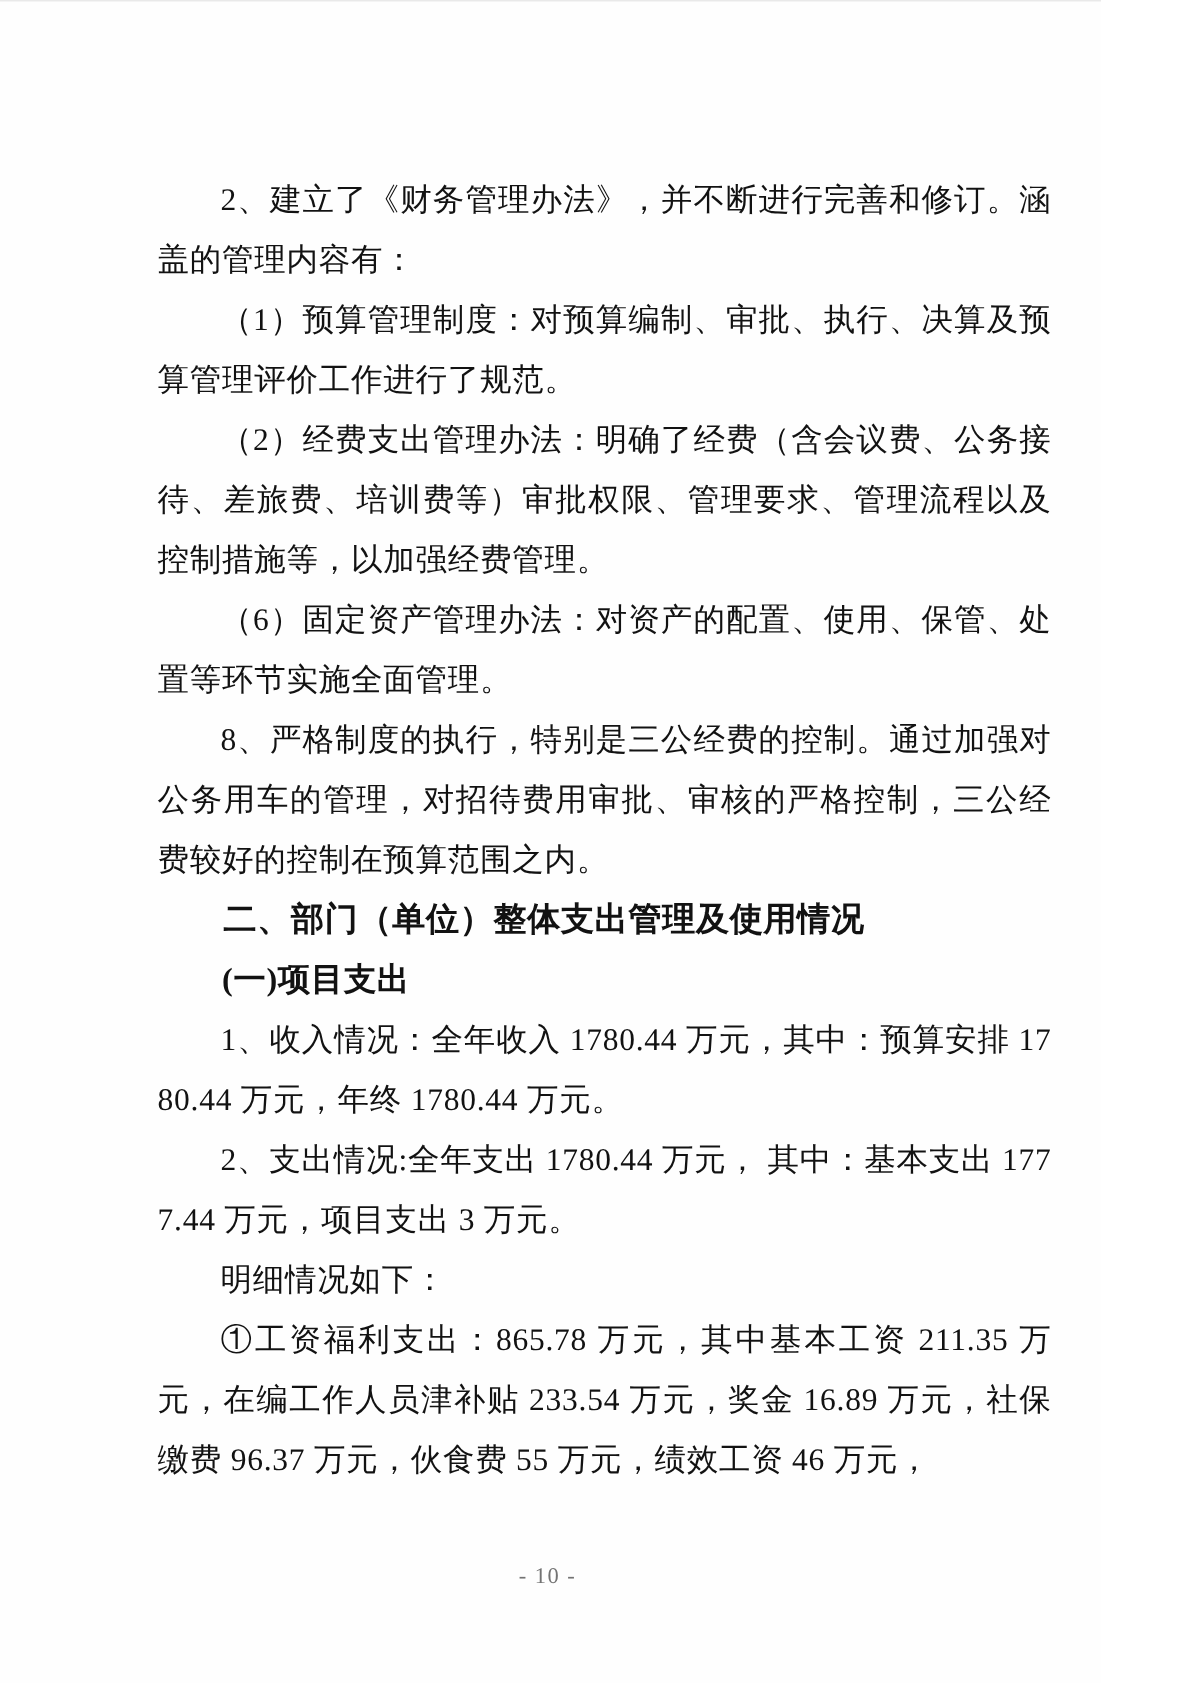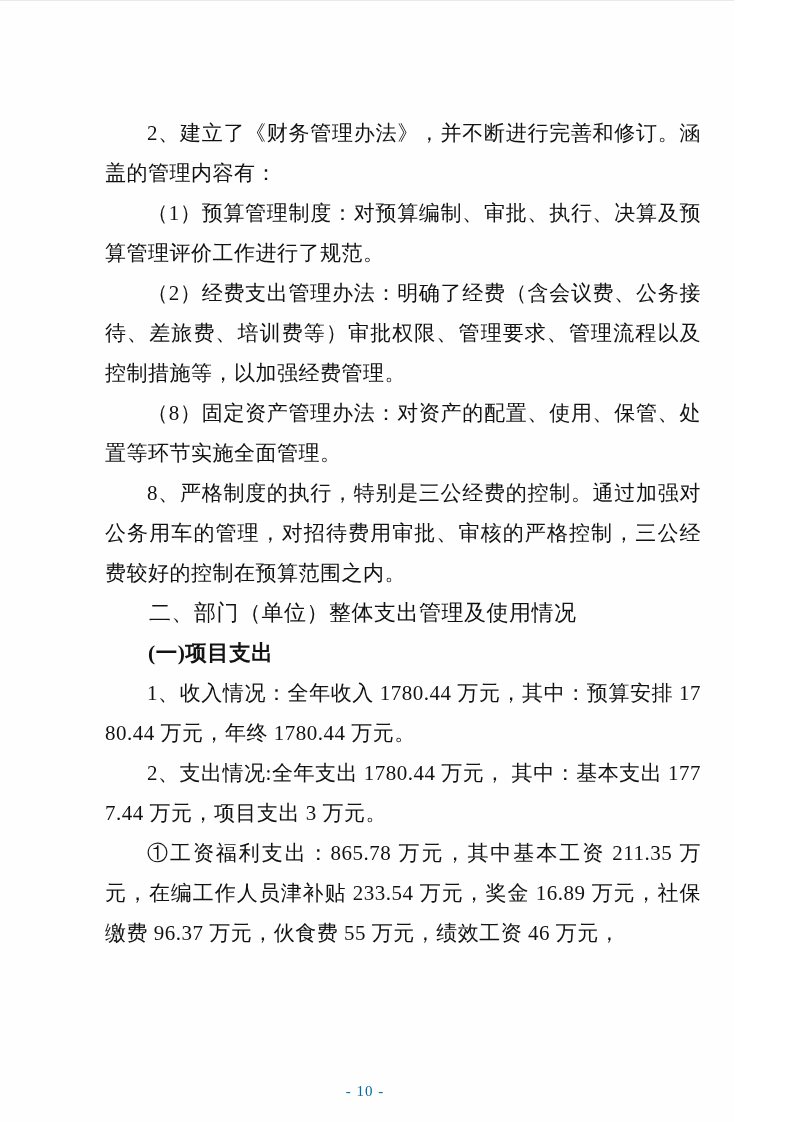--- a/index.html
+++ b/index.html
@@ -31,21 +31,21 @@
     text-align: justify;
     text-justify: inter-ideograph;
     text-indent: 2em;
     letter-spacing: 0.5px;
     word-break: break-all;
   }
   p.heading-hei {
     margin: 0;
     font-size: 22px;
     line-height: 40px;
-    font-weight: normal;
+    font-weight: bold;
     font-family: "Liberation Sans", "DejaVu Sans", sans-serif;
     text-indent: 2em;
     letter-spacing: 0.5px;
   }
   p.heading-kai {
     margin: 0;
     font-size: 21.5px;
     line-height: 40px;
     font-weight: bold;
     text-indent: 2em;
@@ -56,47 +56,47 @@
   }
   .footer {
     position: absolute;
     left: 0;
     right: 4px;
     top: 1041px;
     text-align: center;
     font-size: 15px;
     line-height: 18px;
     letter-spacing: 1px;
-    color: #0369a1;
-    margin-top: 40px;
+    color: #737373;
   }
 </style>
 </head>
 <body>
 
 <div class="page">
   <div class="content">
 
     <p class="body-para">2、建立了《财务管理办法》，并不断进行完善和修订。涵盖的管理内容有：</p>
 
     <p class="body-para">（1）预算管理制度：对预算编制、审批、执行、决算及预算管理评价工作进行了规范。</p>
 
     <p class="body-para">（2）经费支出管理办法：明确了经费（含会议费、公务接待、差旅费、培训费等）审批权限、管理要求、管理流程以及控制措施等，以加强经费管理。</p>
 
-    <p class="body-para">（8）固定资产管理办法：对资产的配置、使用、保管、处置等环节实施全面管理。</p>
+    <p class="body-para">（6）固定资产管理办法：对资产的配置、使用、保管、处置等环节实施全面管理。</p>
 
     <p class="body-para">8、严格制度的执行，特别是三公经费的控制。通过加强对公务用车的管理，对招待费用审批、审核的严格控制，三公经费较好的控制在预算范围之内。</p>
 
     <p class="heading-hei">二、部门（单位）整体支出管理及使用情况</p>
 
     <p class="heading-kai">(一)项目支出</p>
 
     <p class="body-para"><span class="bold-lead">1、收入情况：</span><span>全年收入 1780.44 万元，其中：预算安排 1780.44 万元，年终 1780.44 万元。</span></p>
 
     <p class="body-para"><span class="bold-lead">2、支出情况:</span><span>全年支出 1780.44 万元， 其中：基本支出 1777.44 万元，项目支出 3 万元。</span></p>
 
+    <p class="body-para">明细情况如下：</p>
 
     <p class="body-para">①工资福利支出：865.78 万元，其中基本工资 211.35 万元，在编工作人员津补贴 233.54 万元，奖金 16.89 万元，社保缴费 96.37 万元，伙食费 55 万元，绩效工资 46 万元，</p>
 
   </div>
 
   <div class="footer">- 10 -</div>
 </div>
 
 </body></html>

